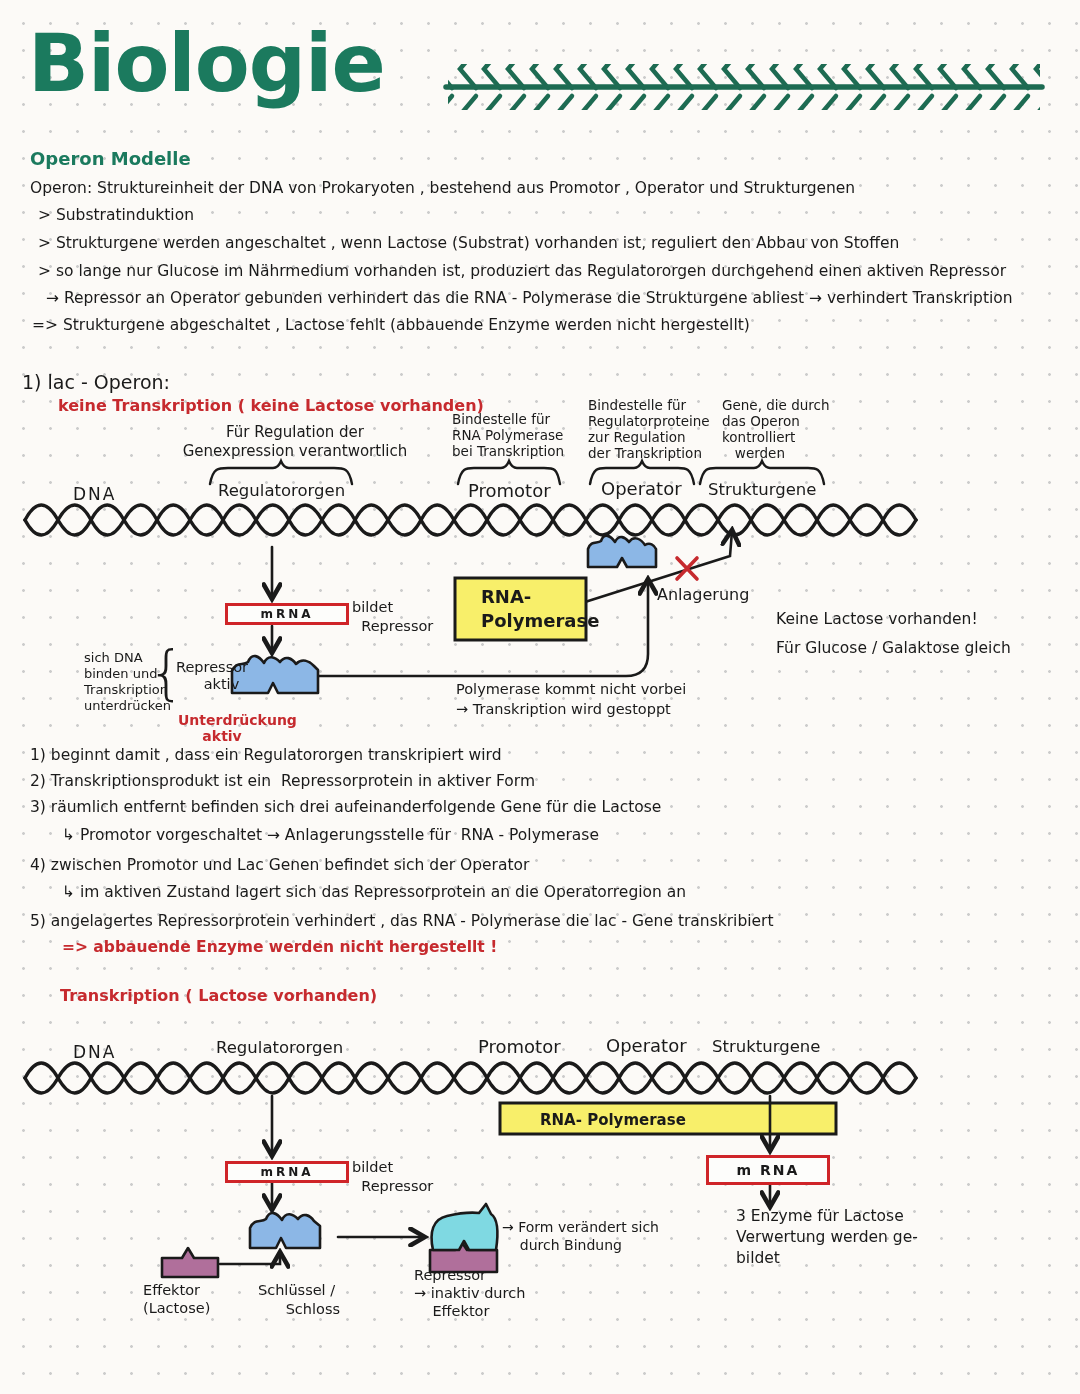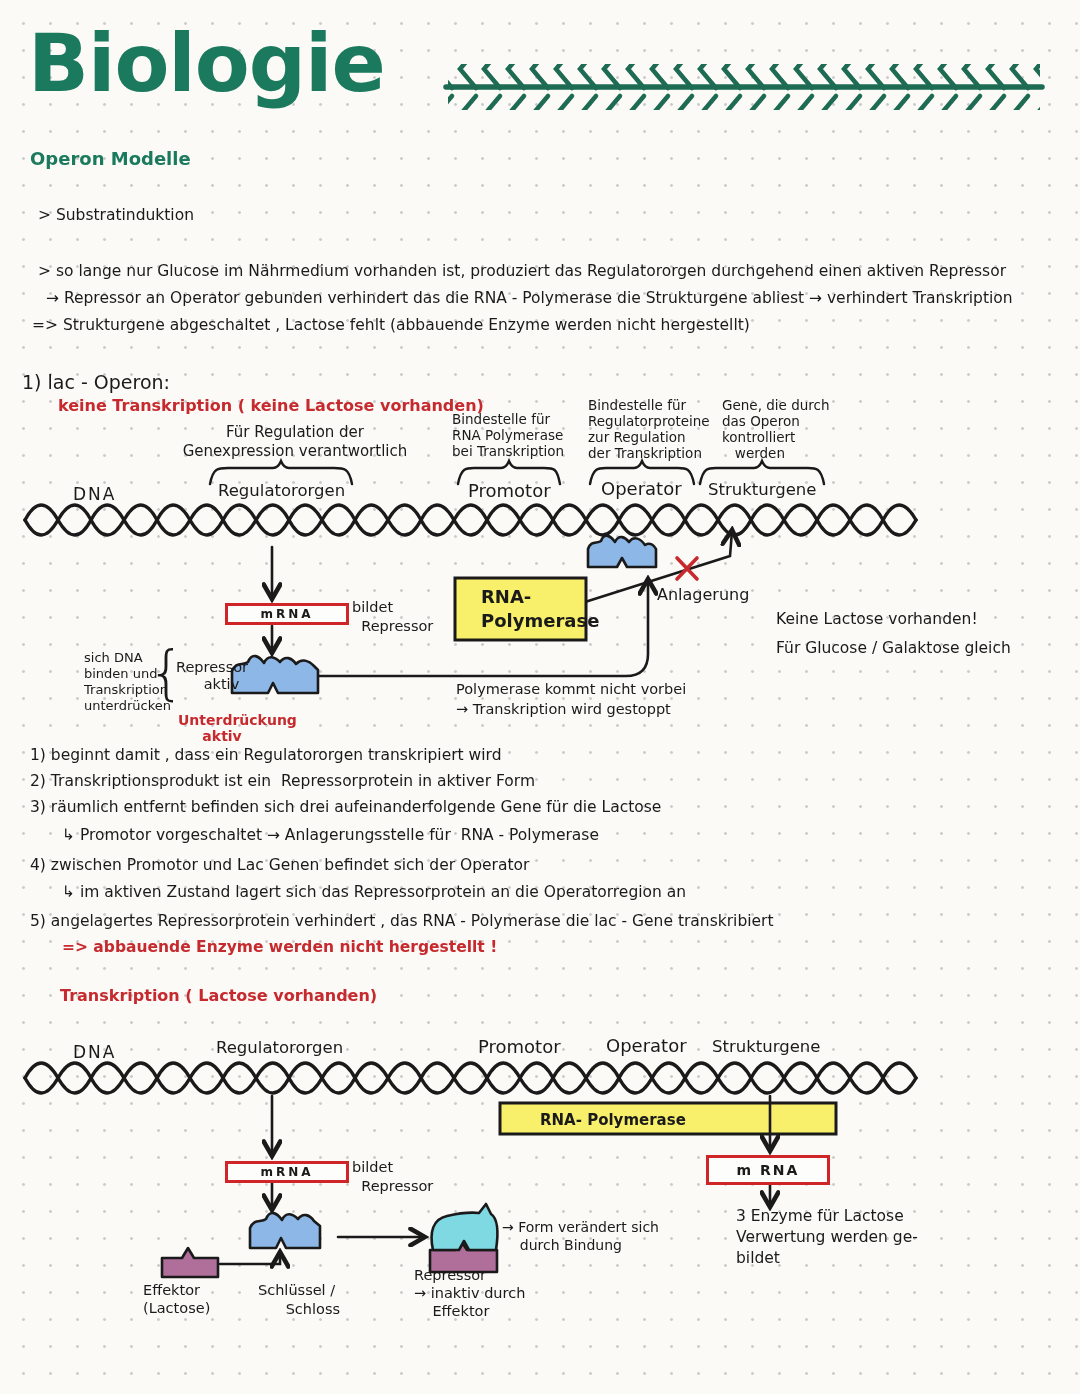--- a/index.html
+++ b/index.html
@@ -93,21 +93,23 @@
 
   <path d="M430,1272 L430,1250 L455,1250 L461,1241 L467,1250 L497,1250 L497,1272 Z" fill="#b06f9b" stroke="#1a1a1a" stroke-width="2.6" stroke-linejoin="round"></path>
   <path d="M433,1250 C429,1232 433,1219 447,1216 C460,1213 470,1212 479,1213 L486,1204 L491,1214 C497,1218 499,1230 496,1250 L469,1250 L464,1241 L459,1250 Z" fill="#7fd9e2" stroke="#1a1a1a" stroke-width="2.6" stroke-linejoin="round"></path>
 </svg>
 
 <div class="txt-layer">
 
   <div class="t green" style="left:28px;top:14px;font-size:80px;font-weight:bold;letter-spacing:-1px;">Biologie</div>
   <div class="t green" style="left:30px;top:148px;font-size:18px;font-weight:bold;">Operon Modelle</div>
 
+  <div class="t" style="left:30px;top:179px;font-size:15.5px;">Operon: Struktureinheit der DNA von Prokaryoten , bestehend aus Promotor , Operator und Strukturgenen</div>
   <div class="t" style="left:38px;top:206px;font-size:15.5px;">&gt; Substratinduktion</div>
+  <div class="t" style="left:38px;top:234px;font-size:15.5px;">&gt; Strukturgene werden angeschaltet , wenn Lactose (Substrat) vorhanden ist, reguliert den Abbau von Stoffen</div>
   <div class="t" style="left:38px;top:262px;font-size:15.5px;">&gt; so lange nur Glucose im Nährmedium vorhanden ist, produziert das Regulatororgen durchgehend einen aktiven Repressor</div>
   <div class="t" style="left:46px;top:289px;font-size:15.5px;">→ Repressor an Operator gebunden verhindert das die RNA - Polymerase die Strukturgene abliest → verhindert Transkription</div>
   <div class="t" style="left:32px;top:316px;font-size:15.5px;">=&gt; Strukturgene abgeschaltet , Lactose fehlt (abbauende Enzyme werden nicht hergestellt)</div>
 
   <div class="t" style="left:22px;top:371px;font-size:19px;">1) lac - Operon:</div>
   <div class="t red" style="left:58px;top:396px;font-size:16px;font-weight:bold;">keine Transkription ( keine Lactose vorhanden)</div>
 
   <div class="t ctr" style="left:170px;top:423px;width:250px;font-size:15px;line-height:1.25;">Für Regulation der
 Genexpression verantwortlich</div>
   <div class="t" style="left:452px;top:412px;font-size:13.5px;line-height:1.18;">Bindestelle für

